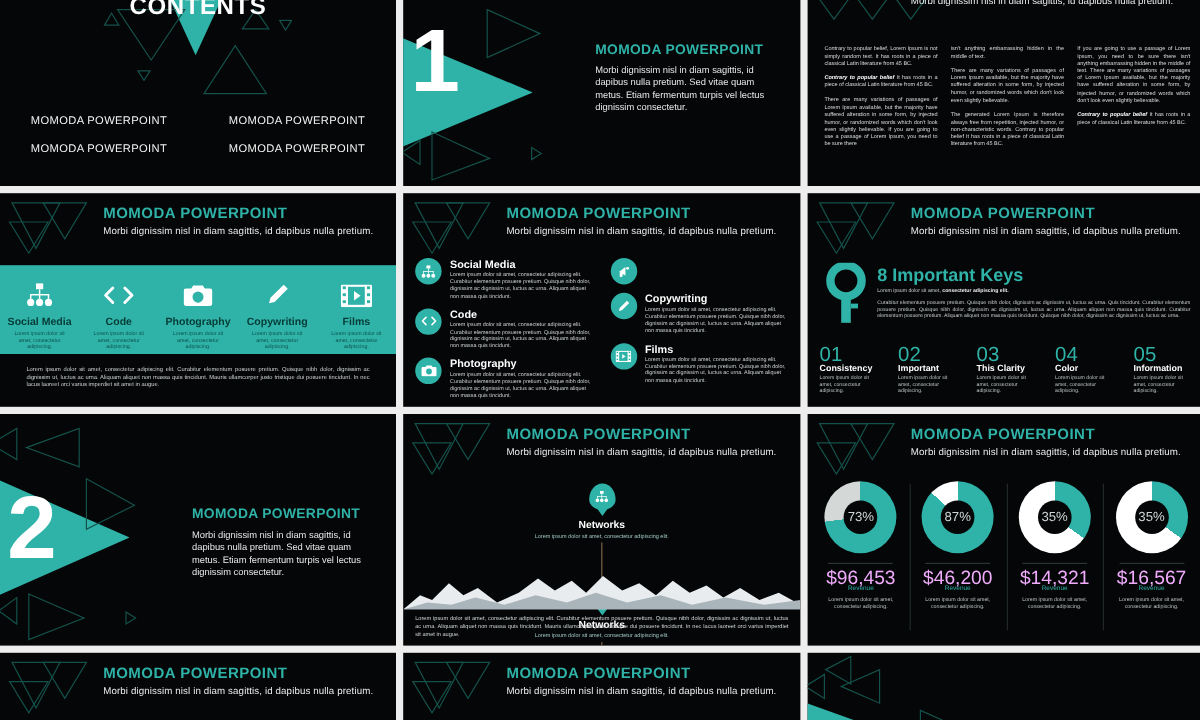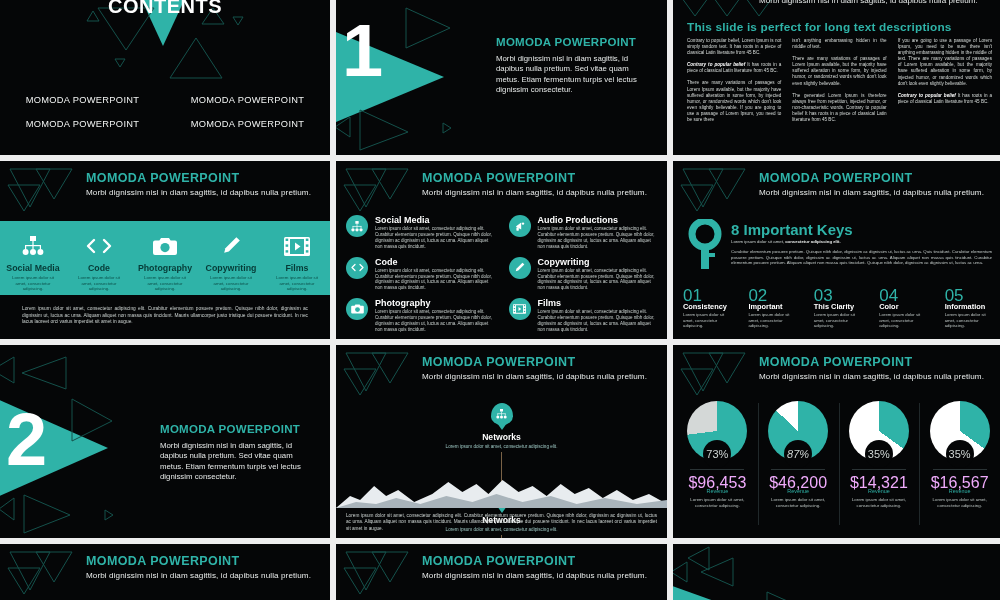--- a/index.html
+++ b/index.html
@@ -135,21 +135,21 @@
 
   
   .s9 .donuts { position:absolute; left:4px; right:4px; top:56px; display:flex; }
   .s9 .dcell { flex:1; position:relative; text-align:center; padding:0 4px; }
   .s9 .dcell + .dcell:before{
     content:""; position:absolute; left:0; top:2px; width:1px; height:122px; background:#20282a;
   }
   .s9 .ring { width:60px; height:60px; margin:0 auto; border-radius:50%; position:relative; }
   .s9 .ring .hole {
     position:absolute; left:16px; top:16px; width:28px; height:28px; border-radius:50%;
-    background:#050607; display:flex; align-items:center; justify-content:center;margin-top:23px;
+    background:#050607; display:flex; align-items:center; justify-content:center;
   }
   .s9 .pct { color:#cfd6d4; font-size:11px; }
   .s9 .rule { width:74%; height:1px; background:#2a3335; margin:8px auto 0; }
   .s9 .amt { color:#f0abfc; font-size:16px; font-weight:300; margin-top:4px;}
   .s9 .rev { color:#2fb3a8; font-size:5.4px; margin-top:-4px; }
   .s9 .dp { color:#bcc4c2; font-size:4.4px; line-height:5.6px; margin-top:3px;}
   .s13 .wedge2 {
     position:absolute; left:-28px; top:32px; width:120px; height:70px;
     background:#2fb3a8; clip-path: polygon(0 0, 100% 62%, 0 100%);
   }
@@ -212,21 +212,20 @@
     </svg>
     <div class="nt">MOMODA POWERPOINT</div>
     <div class="np">Morbi dignissim nisl in diam sagittis, id dapibus nulla pretium. Sed vitae quam metus. Etiam fermentum turpis vel lectus dignissim consectetur.</div>
   </div>
 
   <div class="slide s3">
     <svg class="zig" viewBox="0 0 110 36">
       <polyline points="2,0 18,22 34,0 50,22 66,0 82,22 98,0" fill="none" stroke="#14514b" stroke-width="1"></polyline>
     </svg>
     <div class="toptitle">Morbi dignissim nisl in diam sagittis, id dapibus nulla pretium.</div>
-    <div class="lt-title">This slide is perfect for long text descriptions</div>
     <div class="cols">
       <div class="col">
         <p>Contrary to popular belief, Lorem Ipsum is not simply random text. It has roots in a piece of classical Latin literature from 45 BC.</p>
         <p><b>Contrary to popular belief</b> It has roots in a piece of classical Latin literature from 45 BC.</p>
         <p>There are many variations of passages of Lorem Ipsum available, but the majority have suffered alteration in some form, by injected humor, or randomized words which don't look even slightly believable. If you are going to use a passage of Lorem Ipsum, you need to be sure there</p>
       </div>
       <div class="col">
         <p>isn't anything embarrassing hidden in the middle of text.</p>
         <p>There are many variations of passages of Lorem Ipsum available, but the majority have suffered alteration in some form, by injected humor, or randomized words which don't look even slightly believable.</p>
         <p>The generated Lorem Ipsum is therefore always free from repetition, injected humor, or non-characteristic words. Contrary to popular belief It has roots in a piece of classical Latin literature from 45 BC.</p>
@@ -382,24 +381,20 @@
       </div>
       <div class="lcol">
         <div class="item">
           <div class="circ">
             <svg width="12" height="12" viewBox="0 0 20 20" fill="#fff">
                 <path d="M3 11l9-7v12z"></path>
                 <circle cx="15" cy="6" r="2"></circle>
                 <rect x="4" y="12" width="4" height="6" rx="1.5"></rect>
               </svg>
           </div>
-          <div>
-            <div class="it-h">Audio Productions</div>
-            <div class="it-p">Lorem ipsum dolor sit amet, consectetur adipiscing elit. Curabitur elementum posuere pretium. Quisque nibh dolor, dignissim ac dignissim ut, luctus ac urna. Aliquam aliquet non massa quis tincidunt.</div>
-          </div>
         </div>
         <div class="item">
           <div class="circ">
             <svg width="11" height="11" viewBox="0 0 20 20" fill="#fff">
                 <path d="M15.4 1.2l3.4 3.4-11 11-4.6 1.2 1.2-4.6z"></path>
               </svg>
           </div>
           <div>
             <div class="it-h">Copywriting</div>
             <div class="it-p">Lorem ipsum dolor sit amet, consectetur adipiscing elit. Curabitur elementum posuere pretium. Quisque nibh dolor, dignissim ac dignissim ut, luctus ac urna. Aliquam aliquet non massa quis tincidunt.</div>
@@ -597,21 +592,21 @@
           <div class="hole">
             <span class="pct">73%</span>
           </div>
         </div>
         <div class="rule"></div>
         <div class="amt">$96,453</div>
         <div class="rev">Revenue</div>
         <div class="dp">Lorem ipsum dolor sit amet, consectetur adipiscing.</div>
       </div>
       <div class="dcell">
-        <div class="ring" style="background: conic-gradient(rgb(47, 179, 168) 0deg, rgb(47, 179, 168) 313.2deg, rgb(255, 255, 255) 313.2deg, rgb(255, 255, 255) 360deg); font-style: italic;">
+        <div class="ring" style="background: conic-gradient(rgb(47, 179, 168) 0deg, rgb(47, 179, 168) 313.2deg, rgb(255, 255, 255) 313.2deg, rgb(255, 255, 255) 360deg);">
           <div class="hole">
             <span class="pct">87%</span>
           </div>
         </div>
         <div class="rule"></div>
         <div class="amt">$46,200</div>
         <div class="rev">Revenue</div>
         <div class="dp">Lorem ipsum dolor sit amet, consectetur adipiscing.</div>
       </div>
       <div class="dcell">

